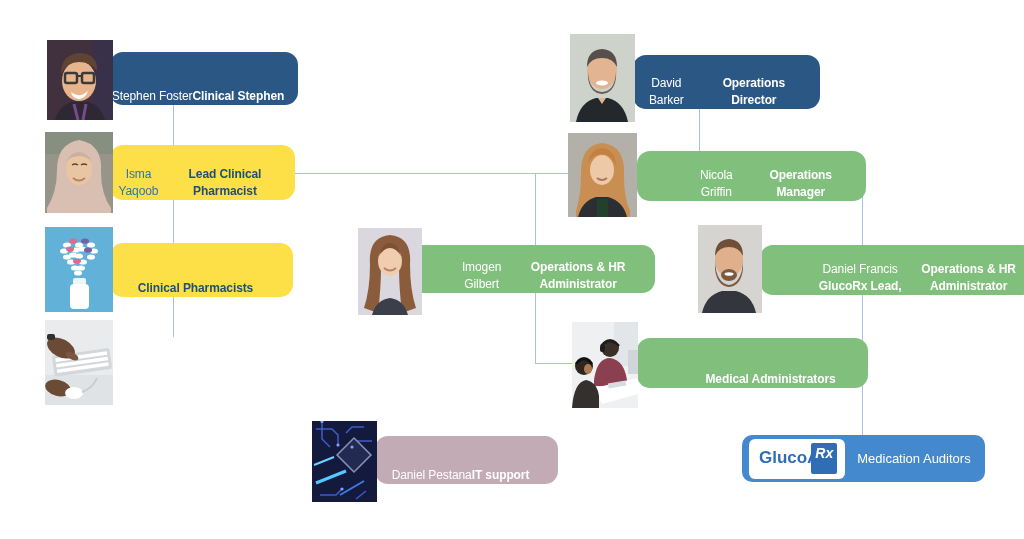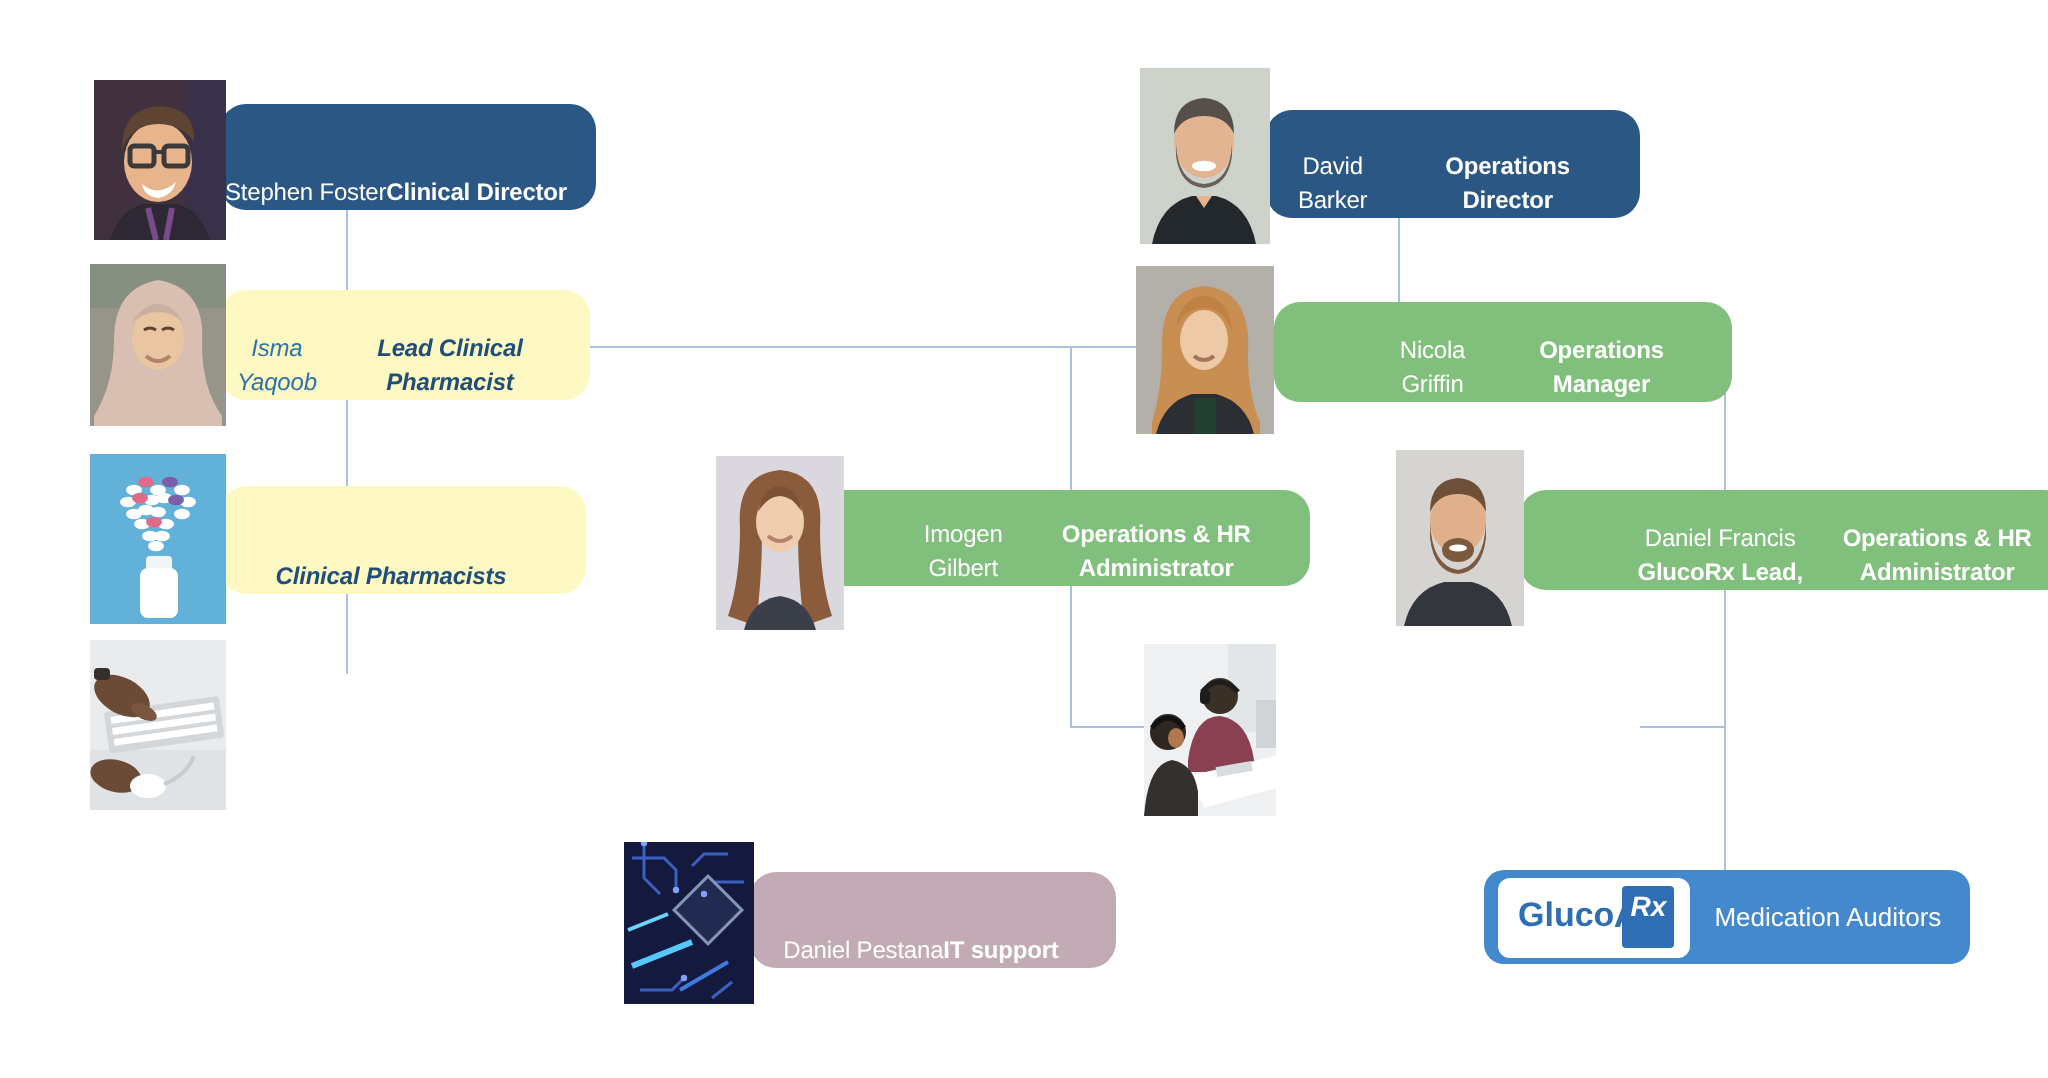--- a/index.html
+++ b/index.html
@@ -9,21 +9,21 @@
   }
   .connector{position:absolute;background:#A9C2E4;z-index:1;}
   .box{
     position:absolute;z-index:2;border-radius:13px;
     display:flex;flex-direction:row;justify-content:center;align-items:flex-end;
     padding-right:12px;font-size:12px;line-height:1.4;text-align:center;letter-spacing:-0.1px;
   }
   .box .name{font-weight:normal;}
   .box .title{font-weight:bold;}
   .dark{background:#2B5784;color:#ffffff;}
-  .mint{background:#fef9c3;font-style:italic;}
+  .mint{background:#fde047;}
   .mint .name{color:#2E74A8;}
   .mint .title{color:#1F4E79;}
   .green{background:#81BF7D;color:#ffffff;padding-left:48px;}
   .mauve{background:#C3ABB5;color:#ffffff;}
   .photo{position:absolute;z-index:3;line-height:0;}
   .photo svg{display:block;}
   .glucorx-box{
     position:absolute;z-index:2;background:#4489CE;border-radius:10px;
     display:flex;flex-direction:row;align-items:center;gap:12px;padding-left:7px;
   }
@@ -48,21 +48,21 @@
   <div class="connector" style="left:295px;top:173px;width:342px;height:1px;"></div>
   <div class="connector" style="left:535px;top:173px;width:1px;height:190px;"></div>
   <div class="connector" style="left:535px;top:363px;width:40px;height:1px;"></div>
   <div class="connector" style="left:699px;top:107px;width:1px;height:44px;"></div>
   <div class="connector" style="left:818px;top:173px;width:44px;height:1px;"></div>
   <div class="connector" style="left:862px;top:173px;width:1px;height:262px;"></div>
   <div class="connector" style="left:820px;top:363px;width:42px;height:1px;"></div>
 
   <div class="box dark" style="left:110px;top:52px;width:176px;height:53px;">
     <span class="name">Stephen Foster</span>
-    <span class="title">Clinical Director</span>
+    <span class="title">Clinical Stephen</span>
   </div>
   <div class="photo" style="left:47px;top:40px;">
     <svg width="66" height="80" viewBox="0 0 66 80">
       <rect width="66" height="80" fill="#41313f"></rect>
       <rect x="46" width="20" height="80" fill="#39304a"></rect>
       <ellipse cx="32" cy="41" rx="17" ry="20" fill="#e8b48c"></ellipse>
       <path d="M14 34 Q14 14 33 13 Q51 14 50 31 Q44 22 32 22 Q20 22 14 34 Z" fill="#5f4433"></path>
       <rect x="18" y="33" width="12" height="10" rx="2" fill="none" stroke="#3a3a3a" stroke-width="2.5"></rect>
       <rect x="35" y="33" width="12" height="10" rx="2" fill="none" stroke="#3a3a3a" stroke-width="2.5"></rect>
       <line x1="30" y1="36" x2="35" y2="36" stroke="#3a3a3a" stroke-width="2"></line>
@@ -197,20 +197,23 @@
       <rect width="64" height="88" fill="#d6d4d1"></rect>
       <ellipse cx="31" cy="35" rx="14" ry="17" fill="#e0b08c"></ellipse>
       <path d="M17 31 Q17 15 31 14 Q45 15 45 31 Q41 22 31 22 Q21 22 17 31 Z" fill="#6e4f38"></path>
       <path d="M17 36 Q18 58 31 60 Q44 58 45 36 L45 44 Q43 61 31 62 Q19 61 17 44 Z" fill="#7d5a3e"></path>
       <ellipse cx="31" cy="50" rx="8" ry="6" fill="#7d5a3e"></ellipse>
       <ellipse cx="31" cy="49" rx="4.5" ry="1.8" fill="#ffffff"></ellipse>
       <path d="M4 88 Q8 70 24 66 L38 66 Q54 70 58 88 Z" fill="#33373d"></path>
     </svg>
   </div>
 
+  <div class="box green" style="left:637px;top:338px;width:171px;height:50px;">
+    <span class="title">Medical Administrators</span>
+  </div>
   <div class="photo" style="left:572px;top:322px;">
     <svg width="66" height="86" viewBox="0 0 66 86">
       <rect width="66" height="86" fill="#eef0f1"></rect>
       <rect x="42" width="24" height="44" fill="#e2e6e8"></rect>
       <rect x="56" y="28" width="10" height="24" fill="#cfd5d8"></rect>
       <circle cx="38" cy="26" r="9" fill="#3a3026"></circle>
       <path d="M29 24 Q38 14 47 24" stroke="#1d1d1d" stroke-width="2.5" fill="none"></path>
       <rect x="28" y="23" width="5" height="7" rx="2" fill="#1d1d1d"></rect>
       <path d="M22 58 Q25 36 38 36 Q52 38 55 58 L55 64 L22 64 Z" fill="#8a4050"></path>
       <path d="M22 66 L66 56 L66 72 L30 82 Z" fill="#ffffff"></path>

